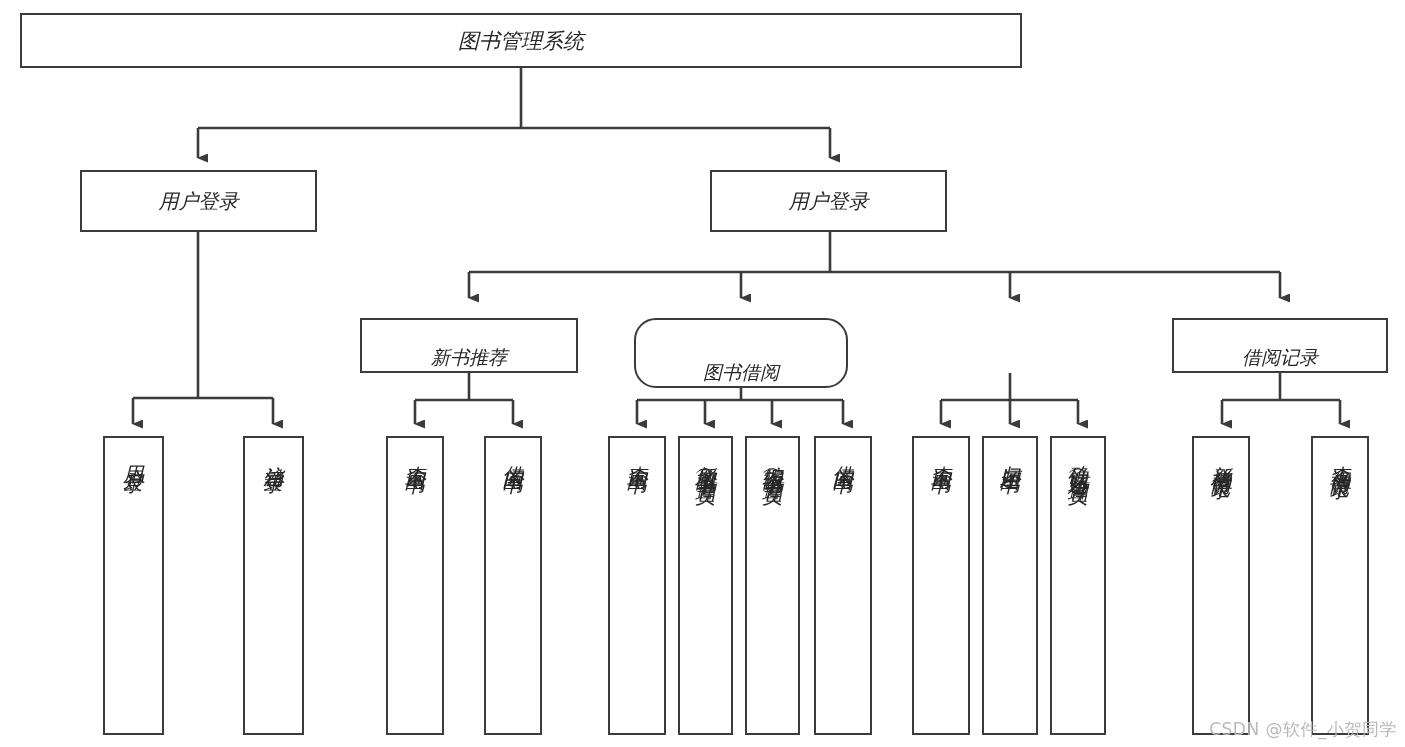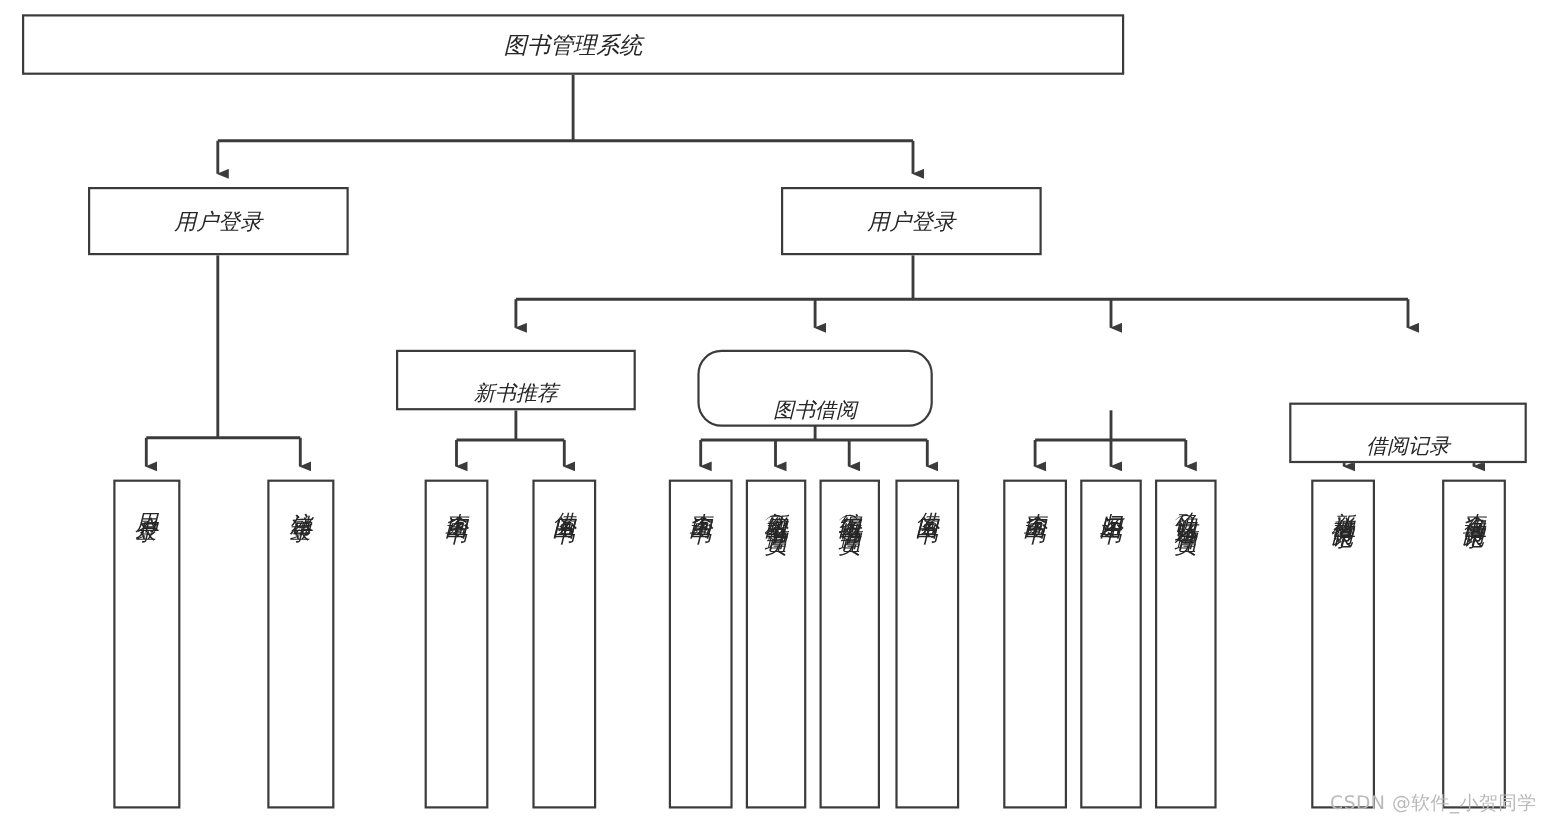--- a/index.html
+++ b/index.html
@@ -129,21 +129,21 @@
   <div class="node level2" style="left:710px; top:170px; width:237px; height:62px;">
     <span class="htext">用户登录</span>
   </div>
 
   <div class="node level3" style="left:360px; top:318px; width:218px; height:55px;">
     <span class="htext">新书推荐</span>
   </div>
   <div class="node level3" style="left:634px; top:318px; width:214px; height:70px;border-radius:22px;">
     <span class="htext">图书借阅</span>
   </div>
-  <div class="node level3" style="left:1172px; top:318px; width:216px; height:55px;margin-top:48px;">
+  <div class="node level3" style="left:1172px; top:318px; width:216px; height:55px;">
     <span class="htext">借阅记录</span>
   </div>
 
   <div class="node leaf" style="left:103px; top:436px; width:61px; height:299px;">
     <span class="vtext">用户登录</span>
   </div>
   <div class="node leaf" style="left:243px; top:436px; width:61px; height:299px;">
     <span class="vtext">注销登录</span>
   </div>
 

